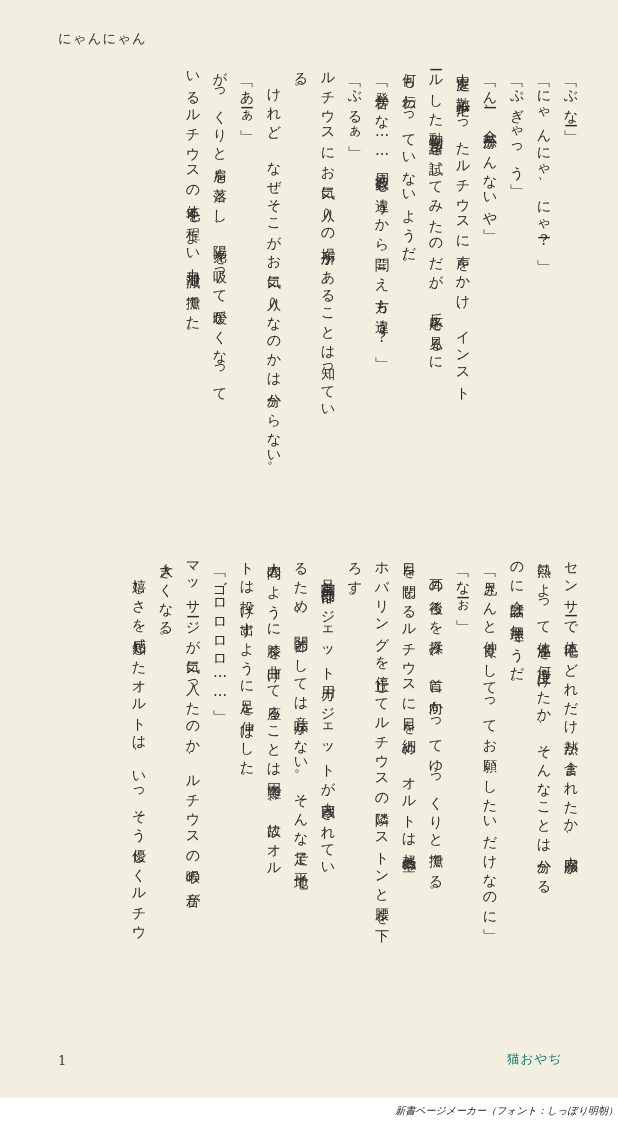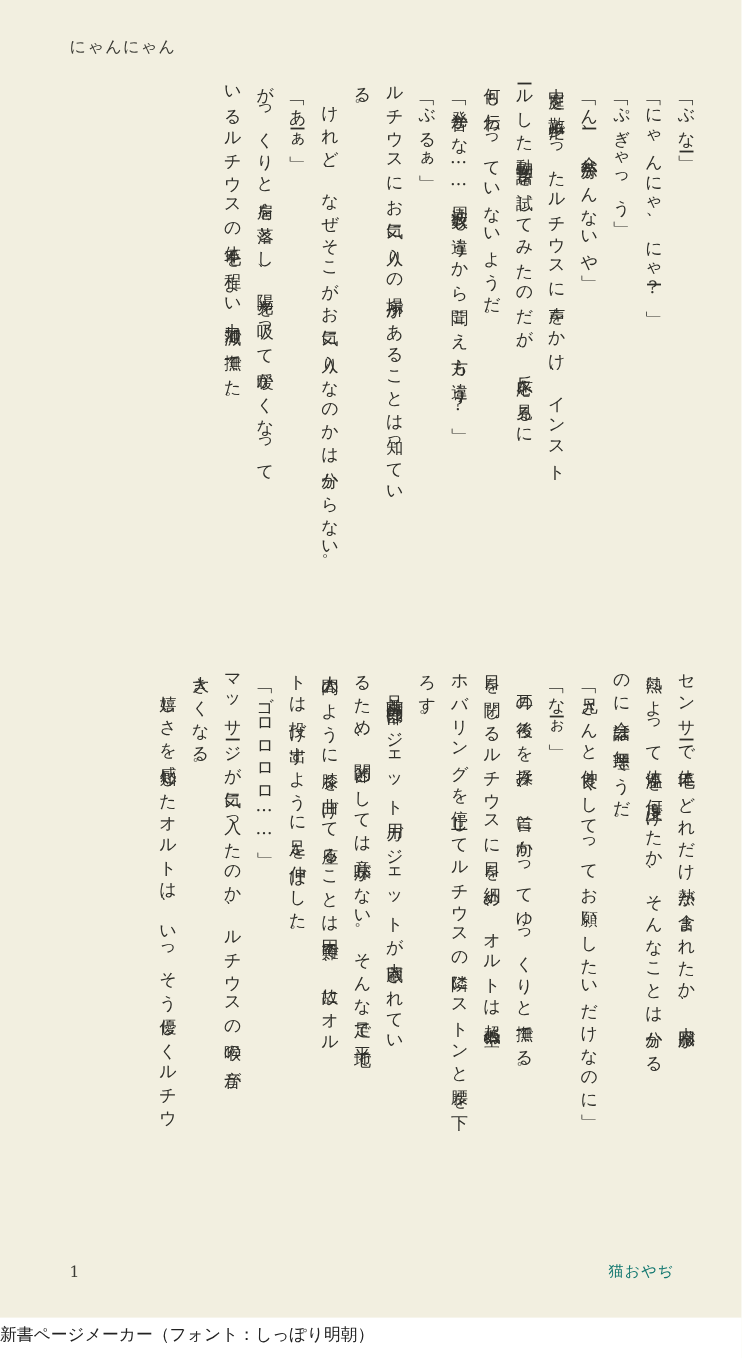--- a/index.html
+++ b/index.html
@@ -103,24 +103,25 @@
     letter-spacing: 1px;
     color: #0f766e;
     font-family: "DejaVu Serif", "Liberation Serif", serif;
   }
   
   .caption {
     position: absolute;
     left: 0;
     right: 0;
     top: 1104px;
-    text-align: left;
-    font-size: 14px;
+    text-align: right;
+    font-size: 10px;
     color: #222;
     font-family: "DejaVu Serif", "Liberation Serif", serif;
+    font-style: italic;
   }
 </style>
 </head>
 <body>
 
 <div class="page-wrap">
   <div class="paper">
 
     <div class="header-title">にゃんにゃん</div>
 

